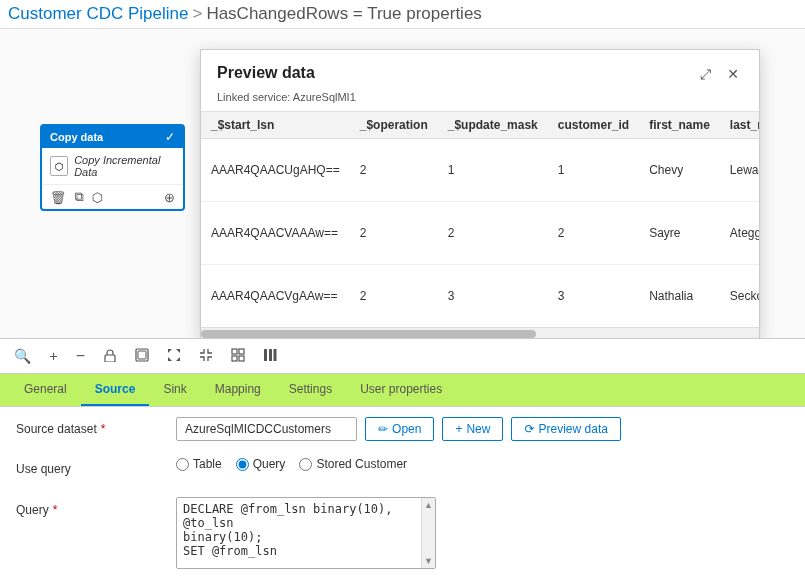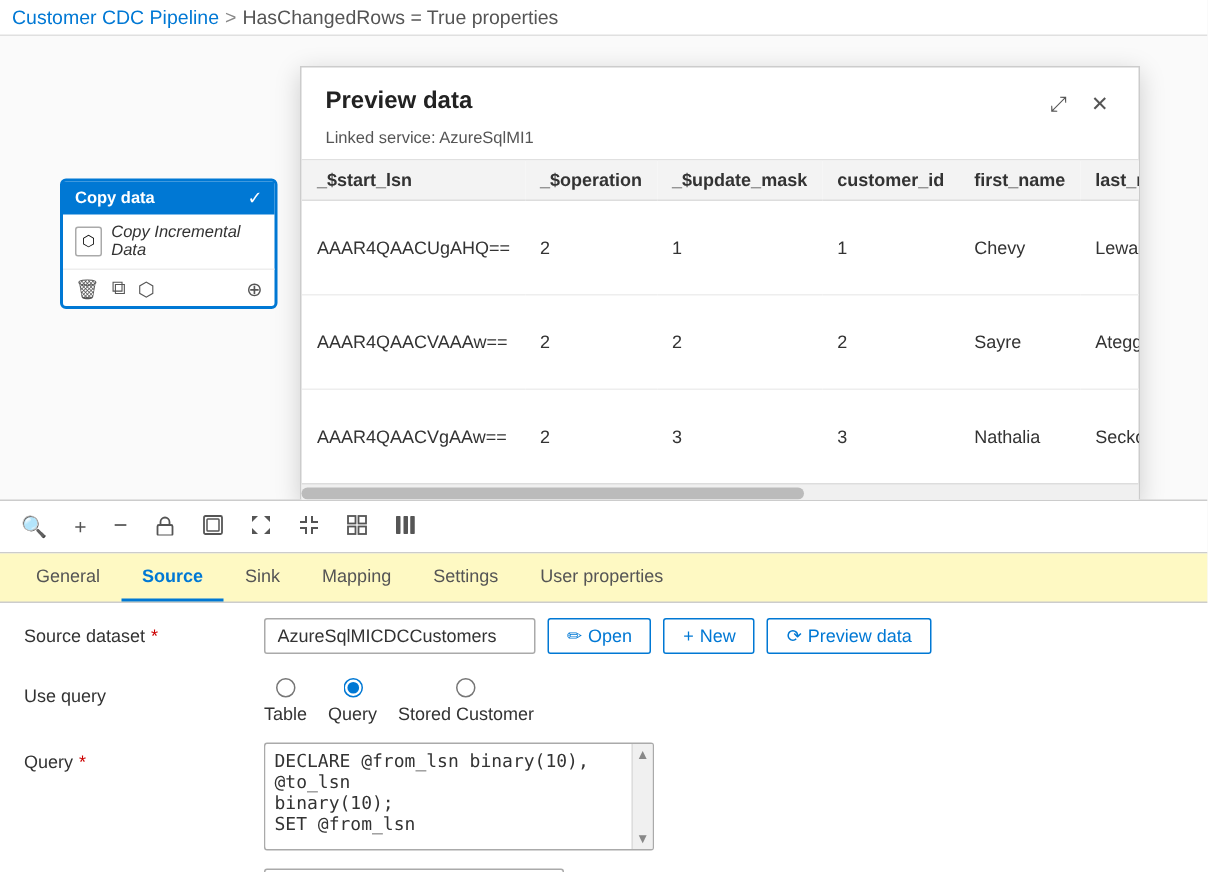--- a/index.html
+++ b/index.html
@@ -1,18 +1,18 @@
 <!DOCTYPE html>
 <html><head>
   <meta charset="utf-8">
   <style>
     * { box-sizing: border-box; margin: 0; padding: 0; }
     body { font-family: 'Segoe UI', Arial, sans-serif; font-size: 12px; background: #f5f5f5; width: 805px; height: 581px; overflow: hidden; }
 
-    .top-bar { background: #fff; border-bottom: 1px solid #e0e0e0; padding: 4px 8px; display: flex; align-items: center; font-size: 13px; color: #555; }
+    .top-bar { background: #fff; border-bottom: 1px solid #e0e0e0; padding: 4px 8px; display: flex; align-items: center; font-size: 17px; color: #555; }
     .top-bar .breadcrumb-link { color: #0078d4; cursor: pointer; }
     .top-bar .breadcrumb-sep { margin: 0 4px; color: #888; }
 
     .main-area { display: flex; flex-direction: column; height: calc(581px - 24px); }
 
     .canvas-area { flex: 0 0 310px; background: #fafafa; position: relative; border-bottom: 1px solid #ccc; overflow: hidden; }
 
     
     .preview-dialog { position: absolute; top: 20px; left: 200px; width: 560px; background: #fff; border: 1px solid #ccc; box-shadow: 0 4px 16px rgba(0,0,0,0.18); z-index: 10; }
     .preview-dialog-header { display: flex; justify-content: space-between; align-items: flex-start; padding: 14px 16px 6px 16px; }
@@ -37,38 +37,38 @@
     .copy-data-icon { width: 20px; height: 20px; border: 1px solid #aaa; border-radius: 2px; display: flex; align-items: center; justify-content: center; font-size: 10px; }
     .copy-data-label { font-size: 11px; color: #333; font-style: italic; }
     .copy-data-actions { padding: 4px 8px; display: flex; align-items: center; gap: 8px; border-top: 1px solid #eee; }
     .copy-data-action { font-size: 13px; color: #555; cursor: pointer; }
 
     
     .toolbar { background: #fff; border-bottom: 1px solid #ccc; padding: 6px 10px; display: flex; align-items: center; gap: 10px; }
     .toolbar-btn { cursor: pointer; color: #555; font-size: 14px; padding: 2px 4px; border: none; background: none; }
 
     
-    .tabs { background: #fef9c3; border-bottom: 1px solid #ccc; display: flex; padding: 0 10px; }
+    .tabs { background: #bef264; border-bottom: 1px solid #ccc; display: flex; padding: 0 10px; }
     .tab { padding: 8px 14px; font-size: 12px; cursor: pointer; color: #555; border-bottom: 2px solid transparent; }
     .tab.active { color: #0078d4; border-bottom: 2px solid #0078d4; font-weight: 600; }
 
     
     .properties-panel { background: #fff; flex: 1; overflow-y: auto; padding: 10px 16px; }
     .prop-row { display: flex; align-items: flex-start; margin-bottom: 12px; min-height: 28px; }
     .prop-label { width: 160px; flex-shrink: 0; color: #333; font-size: 12px; padding-top: 5px; display: flex; align-items: center; gap: 4px; }
     .prop-label .required { color: #c00; }
     .prop-value { flex: 1; display: flex; align-items: center; gap: 8px; flex-wrap: wrap; }
     .prop-select-wrap { display: flex; align-items: flex-start; gap: 6px; }
     .prop-select { padding: 4px 24px 4px 8px; border: 1px solid #aaa; border-radius: 2px; font-size: 12px; background: #fff; appearance: none; min-width: 160px; color: #333; }
     .btn-open { padding: 4px 12px; border: 1px solid #0078d4; background: #fff; color: #0078d4; font-size: 12px; cursor: pointer; border-radius: 2px; display: flex; align-items: center; gap: 4px; }
     .btn-new { padding: 4px 12px; border: 1px solid #0078d4; background: #fff; color: #0078d4; font-size: 12px; cursor: pointer; border-radius: 2px; display: flex; align-items: center; gap: 4px; }
     .btn-preview { padding: 4px 12px; border: 1px solid #0078d4; background: #fff; color: #0078d4; font-size: 12px; cursor: pointer; border-radius: 2px; display: flex; align-items: center; gap: 4px; font-weight: 500; }
 
     .radio-group { display: flex; align-items: center; gap: 14px; }
-    .radio-option { display: flex; align-items: center; gap: 4px; font-size: 12px; color: #333; cursor: pointer; flex-direction: column; }
+    .radio-option { display: flex; align-items: center; gap: 4px; font-size: 12px; color: #333; cursor: pointer; }
     .radio-option input[type=radio] { accent-color: #0078d4; }
 
     .query-textarea { width: 100%; height: 70px; border: 1px solid #aaa; border-radius: 2px; font-size: 12px; padding: 4px 6px; resize: vertical; font-family: 'Consolas', monospace; color: #333; background: #fff; }
 
     .prop-input { padding: 4px 8px; border: 1px solid #aaa; border-radius: 2px; font-size: 12px; width: 200px; background: #fff; }
   </style>
 </head>
 <body>
 
 <div class="top-bar">

